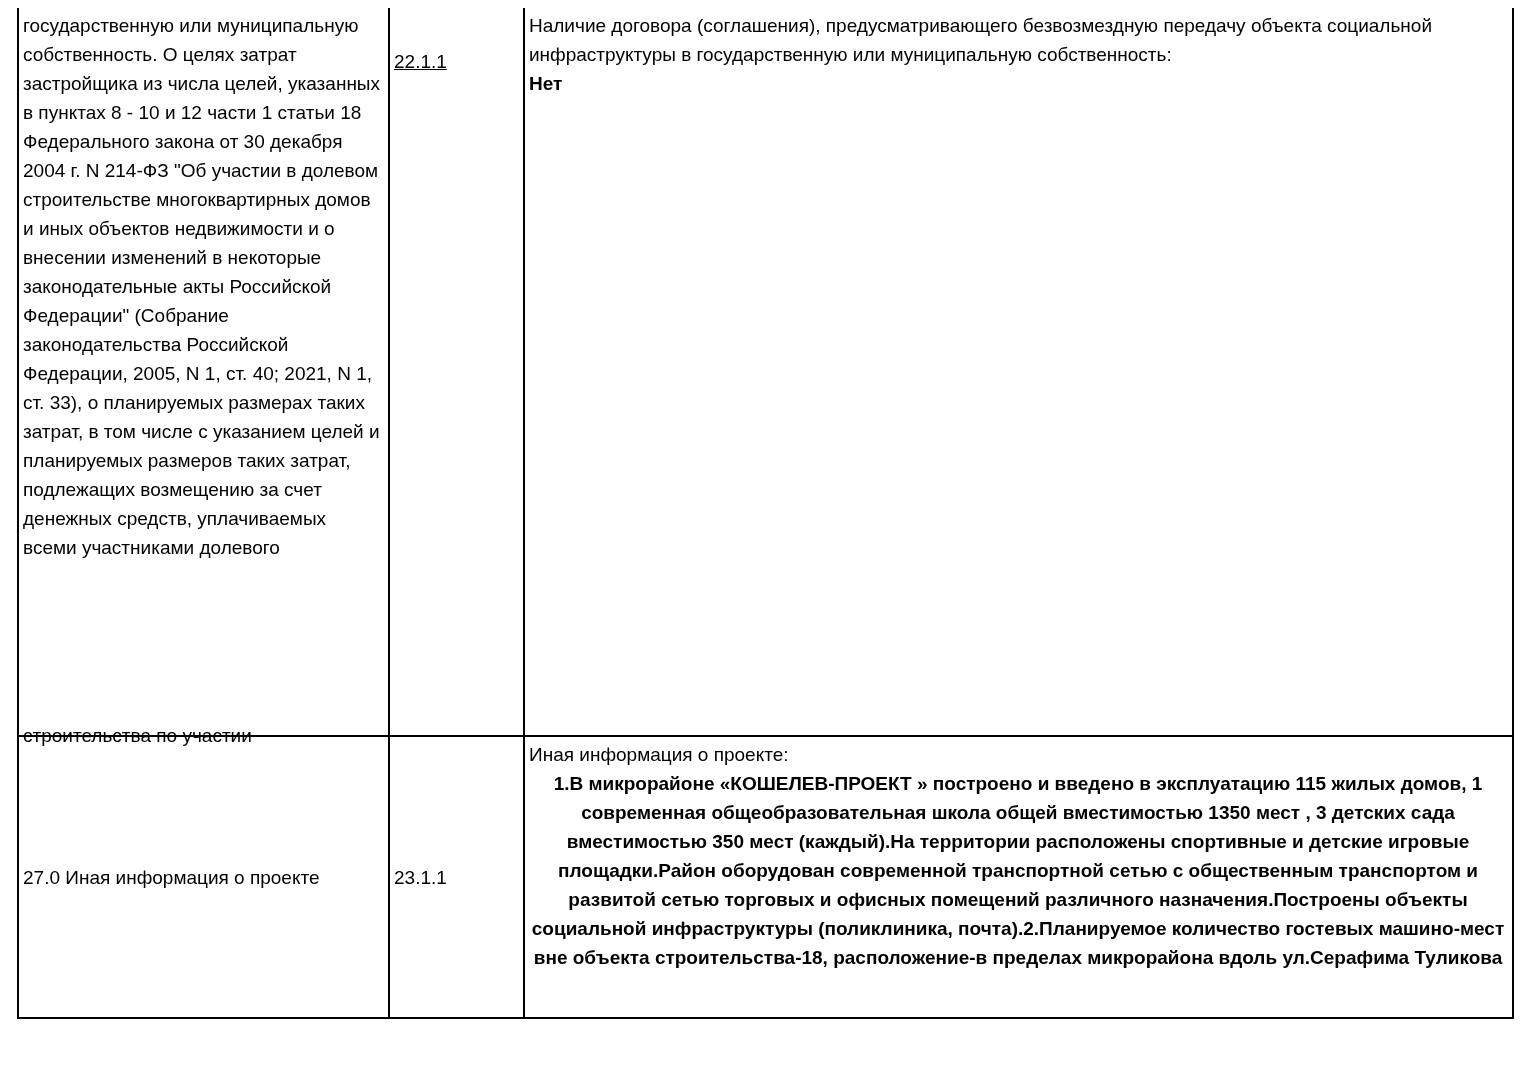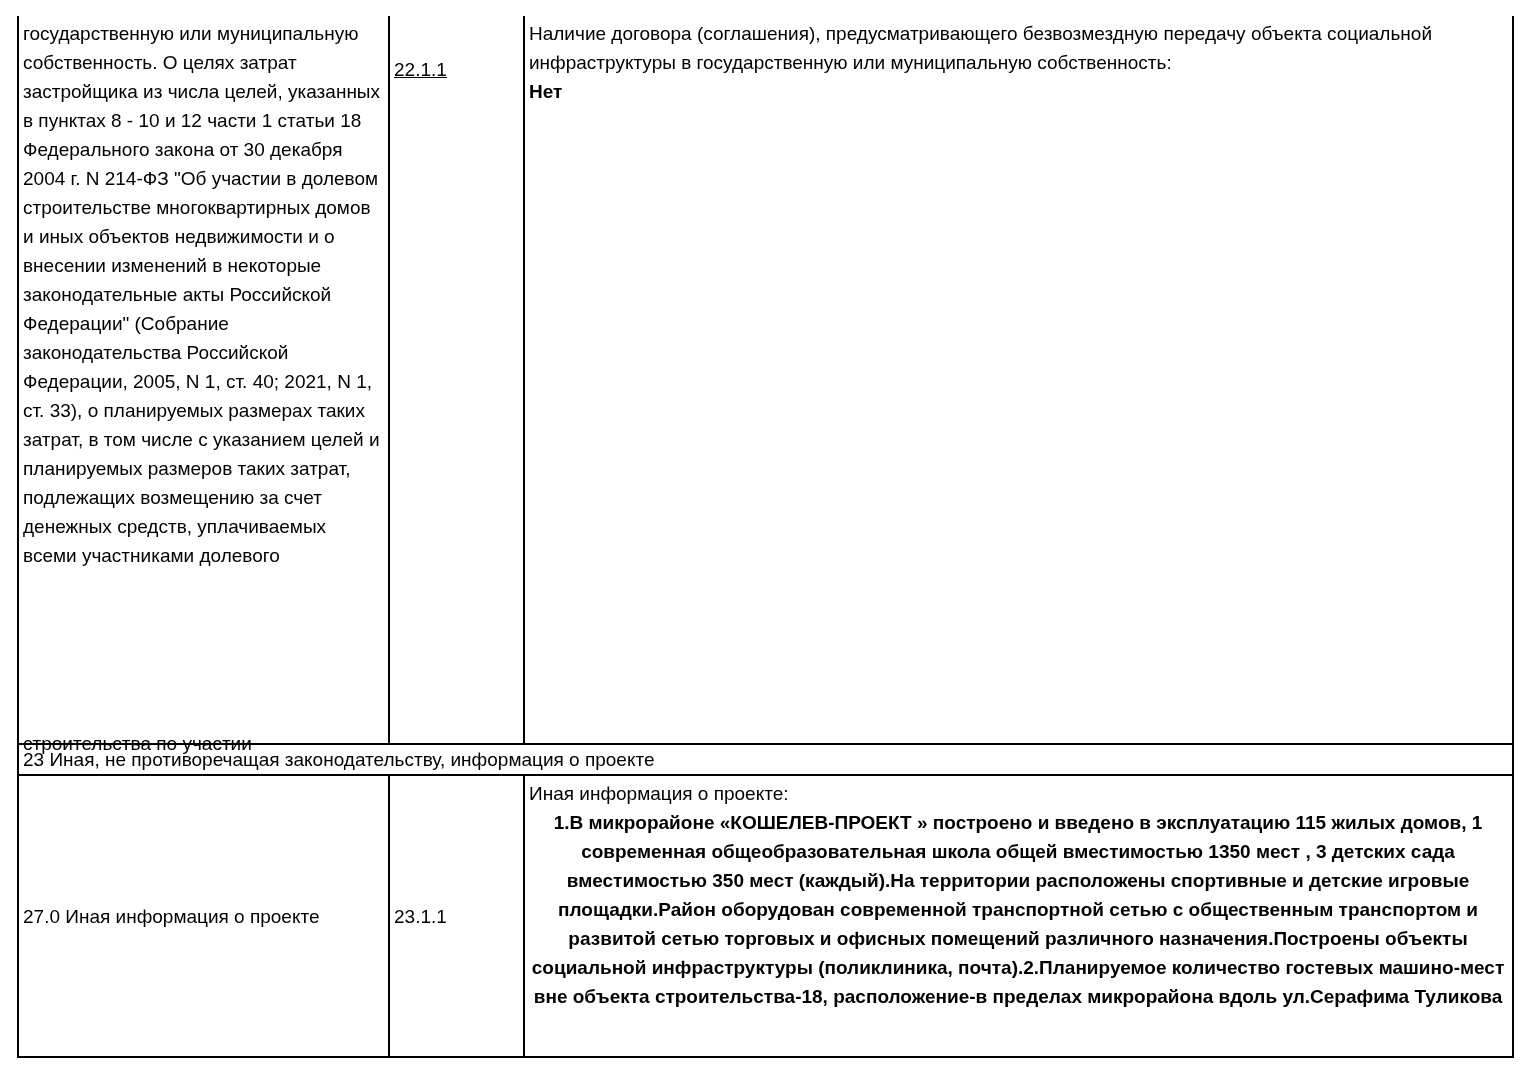--- a/index.html
+++ b/index.html
@@ -10,21 +10,21 @@
     color: #000000;
   }
   .page {
     position: relative;
     width: 1529px; height: 1080px;
     background: #ffffff;
     overflow: hidden;
   }
   table.decl {
     position: absolute;
-    left: 17px; top: 16px;
+    left: 17px; top: 8px;
     width: 1495px;
     border-collapse: collapse;
     table-layout: fixed;
   }
   table.decl td {
     border: 2px solid #000;
     vertical-align: top;
     font-size: 19px;
     line-height: 29px;
     padding: 3px 5px 3px 4px;
@@ -66,23 +66,20 @@
         </td>
         <td>
           <div class="code-pad">22.1.1</div>
         </td>
         <td>
           <div>Наличие договора (соглашения), предусматривающего безвозмездную передачу объекта социальной инфраструктуры в государственную или муниципальную собственность:</div>
           <div class="answer">Нет</div>
         </td>
       </tr>
 
-      <tr class="row-header">
-        <td colspan="3">23 Иная, не противоречащая законодательству, информация о проекте</td>
-      </tr>
 
       <tr class="row-bottom">
         <td class="vmid">27.0 Иная информация о проекте</td>
         <td class="vmid">23.1.1</td>
         <td>
           <div>Иная информация о проекте:</div>
           <div class="info-value-bold">1.В микрорайоне «КОШЕЛЕВ-ПРОЕКТ » построено и введено в эксплуатацию 115 жилых домов, 1 современная общеобразовательная школа общей вместимостью 1350 мест , 3 детских сада вместимостью 350 мест (каждый).На территории расположены спортивные и детские игровые площадки.Район оборудован современной транспортной сетью с общественным транспортом и развитой сетью торговых и офисных помещений различного назначения.Построены объекты социальной инфраструктуры (поликлиника, почта).2.Планируемое количество гостевых машино-мест вне объекта строительства-18, расположение-в пределах микрорайона вдоль ул.Серафима Туликова</div>
         </td>
       </tr>
     </tbody>

